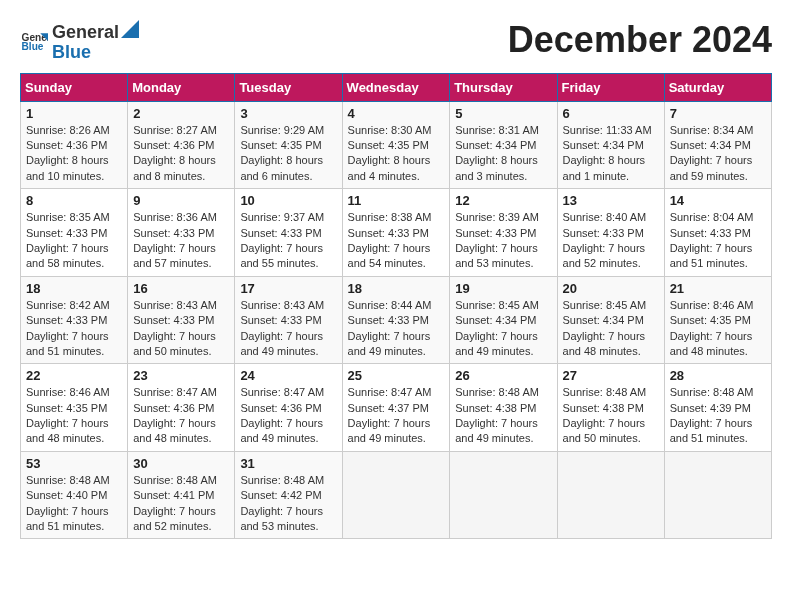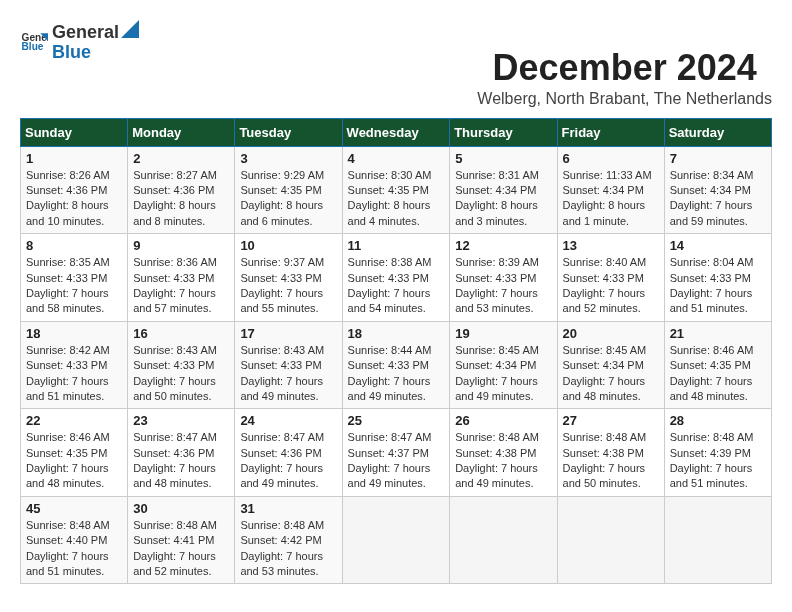--- a/index.html
+++ b/index.html
@@ -31,41 +31,40 @@
       font-size: 18px;
       font-weight: bold;
       color: #1a6faf;
       line-height: 1.1;
     }
     .logo-icon {
       width: 28px;
       height: 28px;
     }
     .title-area {
-      text-align: center;
-      margin-top: 28px;
+      text-align: left;
     }
     .month-title {
       font-size: 36px;
       font-weight: bold;
       color: #222;
       line-height: 1.1;
     }
     .location-title {
       font-size: 16px;
       color: #444;
       margin-top: 2px;
     }
     .calendar {
       width: 100%;
       border-collapse: collapse;
       font-size: 11px;
     }
     .calendar thead th {
-      background-color: #14532d;
+      background-color: #be185d;
       color: #fff;
       padding: 6px 4px;
       text-align: left;
       font-size: 13px;
       font-weight: bold;
       border: 1px solid #1a6faf;
     }
     .calendar tbody td {
       border: 1px solid #ccc;
       vertical-align: top;
@@ -111,21 +110,20 @@
         <span class="logo-text-general">General</span>
         <svg width="18" height="18" viewBox="0 0 20 20" style="margin-bottom:-2px">
           <polygon points="0,20 20,0 20,20" fill="#1a6faf"></polygon>
         </svg>
       </div>
       <span class="logo-text-blue">Blue</span>
     </div>
   </div>
   <div class="title-area">
     <div class="month-title">December 2024</div>
-    <div class="location-title">Welberg, North Brabant, The Netherlands</div>
   </div>
 </div>
 
 <table class="calendar">
   <thead>
     <tr id="header-row">
         <th>Sunday</th>
         <th>Monday</th>
         <th>Tuesday</th>
         <th>Wednesday</th>
@@ -362,21 +360,21 @@
         <span class="day-number">28</span>
         <div class="day-info">
           <span>Sunrise: 8:48 AM</span><br>
           <span>Sunset: 4:39 PM</span><br>
           <span>Daylight: 7 hours and 51 minutes.</span>
         </div>
       </td>
       </tr>
       <tr>
         <td>
-        <span class="day-number">45</span>
+        <span class="day-number">53</span>
         <div class="day-info">
           <span>Sunrise: 8:48 AM</span><br>
           <span>Sunset: 4:40 PM</span><br>
           <span>Daylight: 7 hours and 51 minutes.</span>
         </div>
       </td>
         <td>
         <span class="day-number">30</span>
         <div class="day-info">
           <span>Sunrise: 8:48 AM</span><br>

